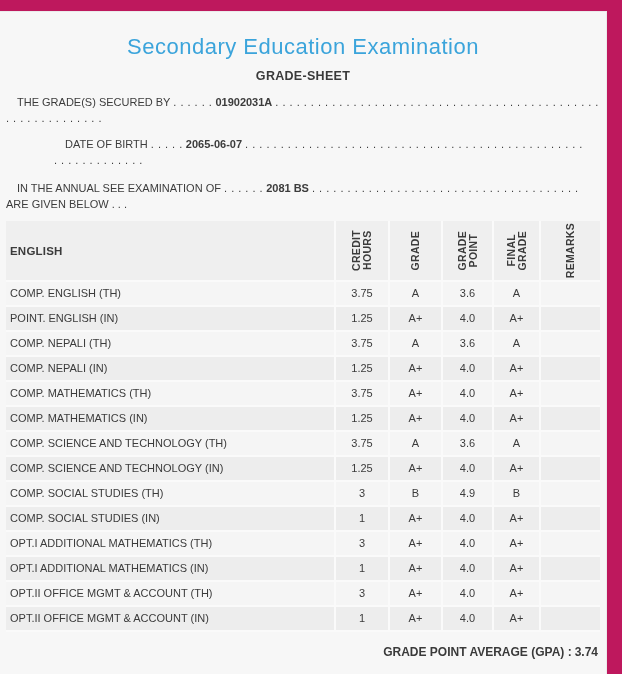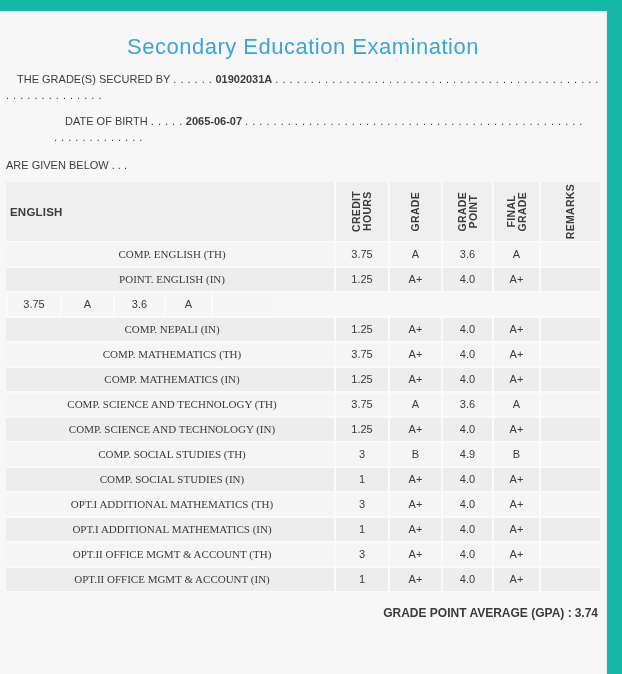--- a/index.html
+++ b/index.html
@@ -2,21 +2,21 @@
 <html><head>
 <meta charset="utf-8">
 <style>
   * { box-sizing: border-box; margin: 0; padding: 0; }
   html, body { width: 622px; height: 674px; overflow: hidden; }
   body {
     background: #ffffff;
     font-family: "Liberation Sans", sans-serif;
     color: #3b3b3b;
   }
-  .page { position: relative; width: 622px; height: 674px; background: #14b8a6; }
+  .page { position: relative; width: 622px; height: 674px; background: #be185d; }
   .card {
     position: absolute;
     left: 0; top: 11px;
     width: 607px; height: 663px;
     background: #f7f7f7;
     border-top: 1px solid #ebebeb;
     border-right: 1px solid #ebebeb;
     padding: 0 6px;
     overflow: hidden;
   }
@@ -71,53 +71,55 @@
     transform: rotate(180deg);
     white-space: pre-line;
     font-weight: bold;
     font-size: 10.5px;
     line-height: 11px;
     text-align: center;
     letter-spacing: 0.3px;
   }
   .body-row { height: 25px; font-size: 11px; }
   .body-row .cell { height: 23px; line-height: 23px; text-align: center; }
-  .body-row .subj-col { text-align: center; padding-left: 4px; font-family: Liberation Serif, serif; }
+  .body-row .subj-col { text-align: left; padding-left: 4px; }
   .body-row.odd .cell  { background: #f5f5f5; }
   .body-row.even .cell { background: #ededed; }
 
   .gpa-line {
     margin-top: 13px;
     text-align: right;
     font-size: 12px;
     font-weight: bold;
     color: #3a3a3a;
     padding-right: 2px;
   }
   .gpa-line .gpa-value { margin-left: 3px; }
 </style>
 </head>
 <body>
 
 <div class="page">
   <div class="card">
 
     <div class="page-title">Secondary Education Examination</div>
+    <div class="sheet-subtitle">GRADE-SHEET</div>
 
     <div class="info-block" id="info-1">
       <div class="line1"><span>THE GRADE(S) SECURED BY</span> <span class="dots">. . . . . .</span><span class="val">01902031A</span><span class="dots">. . . . . . . . . . . . . . . . . . . . . . . . . . . . . . . . . . . . . . . . . . . . . . . .</span></div>
       <div class="line2 dots">. . . . . . . . . . . . . .</div>
     </div>
 
     <div class="info-block" id="info-2">
       <div class="line1"><span>DATE OF BIRTH</span> <span class="dots">. . . . .</span><span class="val">2065-06-07</span><span class="dots">. . . . . . . . . . . . . . . . . . . . . . . . . . . . . . . . . . . . . . . . . . . . . . . .</span></div>
       <div class="line2 dots">. . . . . . . . . . . . .</div>
     </div>
 
     <div class="info-block" id="info-3">
+      <div class="line1"><span>IN THE ANNUAL SEE EXAMINATION OF</span> <span class="dots">. . . . . .</span><span class="val">2081 BS</span><span class="dots">. . . . . . . . . . . . . . . . . . . . . . . . . . . . . . . . . . . . . .</span></div>
       <div class="line2">ARE GIVEN BELOW . . .</div>
     </div>
 
     <div class="grades-table">
       <div class="trow thead">
         <div class="cell subj-col first">ENGLISH</div>
         <div class="cell col-credit">
             <span class="vert">CREDIT
 HOURS</span>
           </div>
@@ -149,20 +151,21 @@
   <div class="trow body-row even">
     <div class="cell subj-col first">POINT. ENGLISH (IN)</div>
     <div class="cell col-credit">1.25</div>
     <div class="cell col-grade">A+</div>
     <div class="cell col-gpoint">4.0</div>
     <div class="cell col-fgrade">A+</div>
     <div class="cell col-remarks"></div>
   </div>
 
   <div class="trow body-row odd">
+    <div class="cell subj-col first">COMP. NEPALI (TH)</div>
     <div class="cell col-credit">3.75</div>
     <div class="cell col-grade">A</div>
     <div class="cell col-gpoint">3.6</div>
     <div class="cell col-fgrade">A</div>
     <div class="cell col-remarks"></div>
   </div>
 
   <div class="trow body-row even">
     <div class="cell subj-col first">COMP. NEPALI (IN)</div>
     <div class="cell col-credit">1.25</div>

